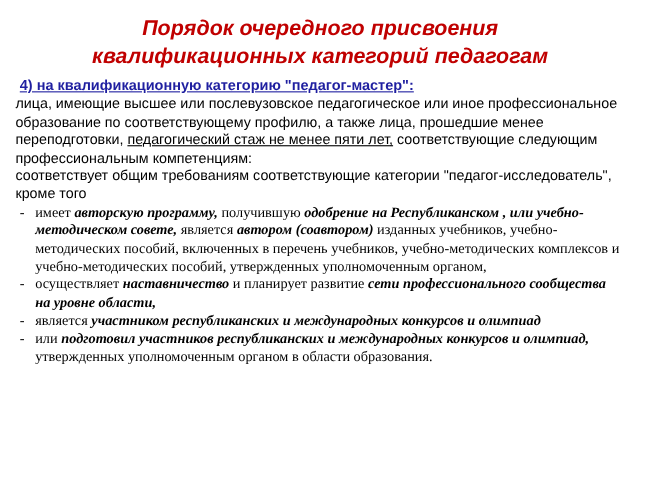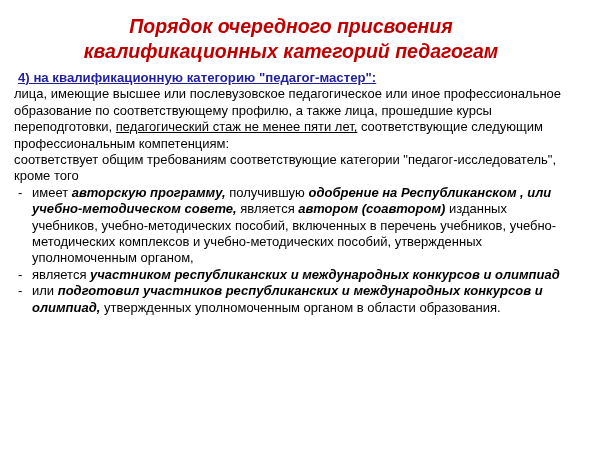--- a/index.html
+++ b/index.html
@@ -48,20 +48,21 @@
     margin: 0;
     text-align: left;
   }
   .b { font-weight: normal; }
   .bi { font-weight: bold; font-style: italic; }
   .u { text-decoration: underline; }
   ul.dashes {
     list-style: none;
     margin: 0;
     padding: 0;
+    font-family: Liberation Serif, serif;
   }
   ul.dashes > li {
     position: relative;
     padding-left: 18px;
     margin: 0 0 0 0;
   }
   ul.dashes > li::before {
     content: "-";
     position: absolute;
     left: 4px;
@@ -75,29 +76,30 @@
 
   <div class="title">
     <span class="title-line">Порядок очередного присвоения</span>
     <span class="title-line">квалификационных категорий педагогам</span>
   </div>
 
   <div class="body">
 
     <p class="lead">4) на квалификационную категорию "педагог-мастер":</p>
 
-    <p class="para"><span>лица, имеющие высшее или послевузовское педагогическое или иное профессиональное образование по соответствующему профилю, а также лица, прошедшие курсы переподготовки, </span><span class="b u">педагогический стаж не менее пяти лет,</span><span> соответствующие следующим профессиональным компетенциям:</span></p>
+    <p class="para"><span>лица, имеющие высшее или послевузовское педагогическое или иное профессиональное образование по соответствующему профилю, а также лица, прошедшие менее переподготовки, </span><span class="b u">педагогический стаж не менее пяти лет,</span><span> соответствующие следующим профессиональным компетенциям:</span></p>
 
     <p class="para">соответствует общим требованиям соответствующие категории "педагог-исследователь", кроме того</p>
 
     <ul class="dashes">
 
       <li><span>имеет </span><span class="bi">авторскую программу,</span><span> получившую </span><span class="bi">одобрение на Республиканском , или учебно-методическом совете,</span><span> является </span><span class="bi">автором (соавтором)</span><span> изданных учебников, учебно-методических пособий, включенных в перечень учебников, учебно-методических комплексов и учебно-методических пособий, утвержденных уполномоченным органом,</span></li>
 
 
+      <li><span>осуществляет </span><span class="bi">наставничество</span><span> и планирует развитие </span><span class="bi">сети профессионального сообщества на уровне области,</span><span></span></li>
 
       <li><span>является </span><span class="bi">участником республиканских и международных конкурсов и олимпиад</span><span></span></li>
 
       <li><span>или </span><span class="bi">подготовил участников республиканских и международных конкурсов и олимпиад,</span><span> утвержденных уполномоченным органом в области образования.</span></li>
 
     </ul>
   </div>
 </div>
 
 </body></html>

